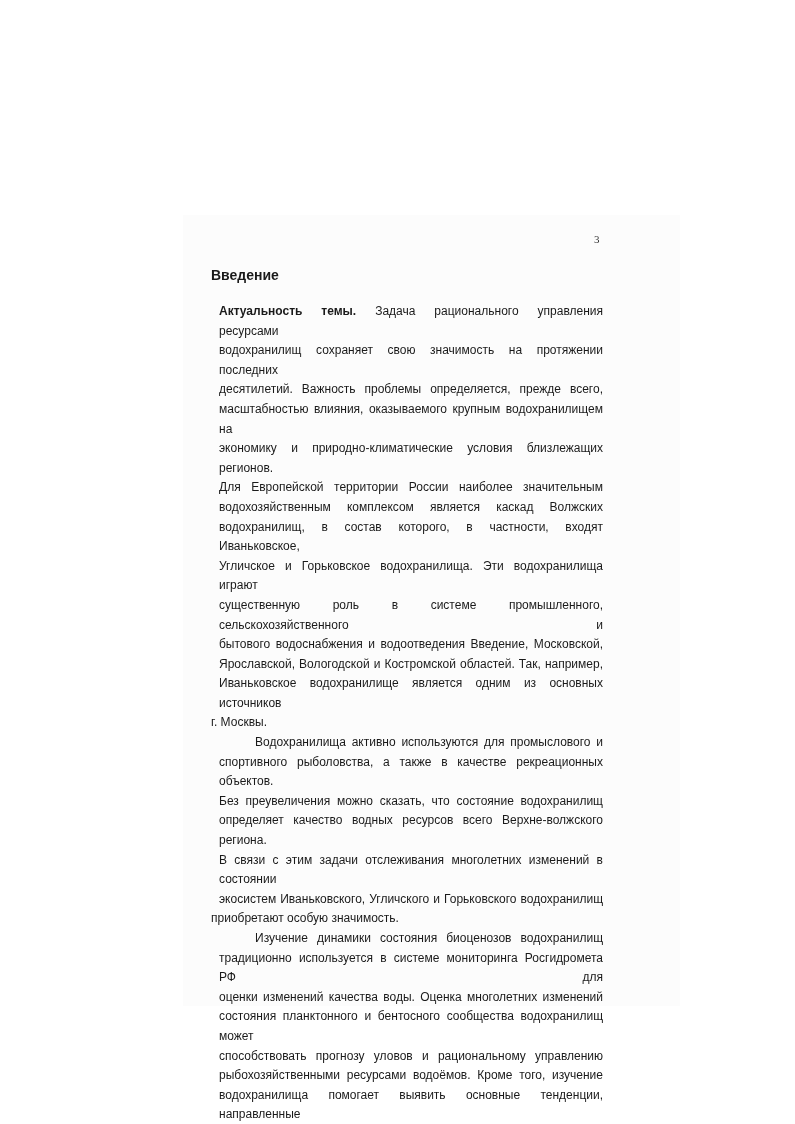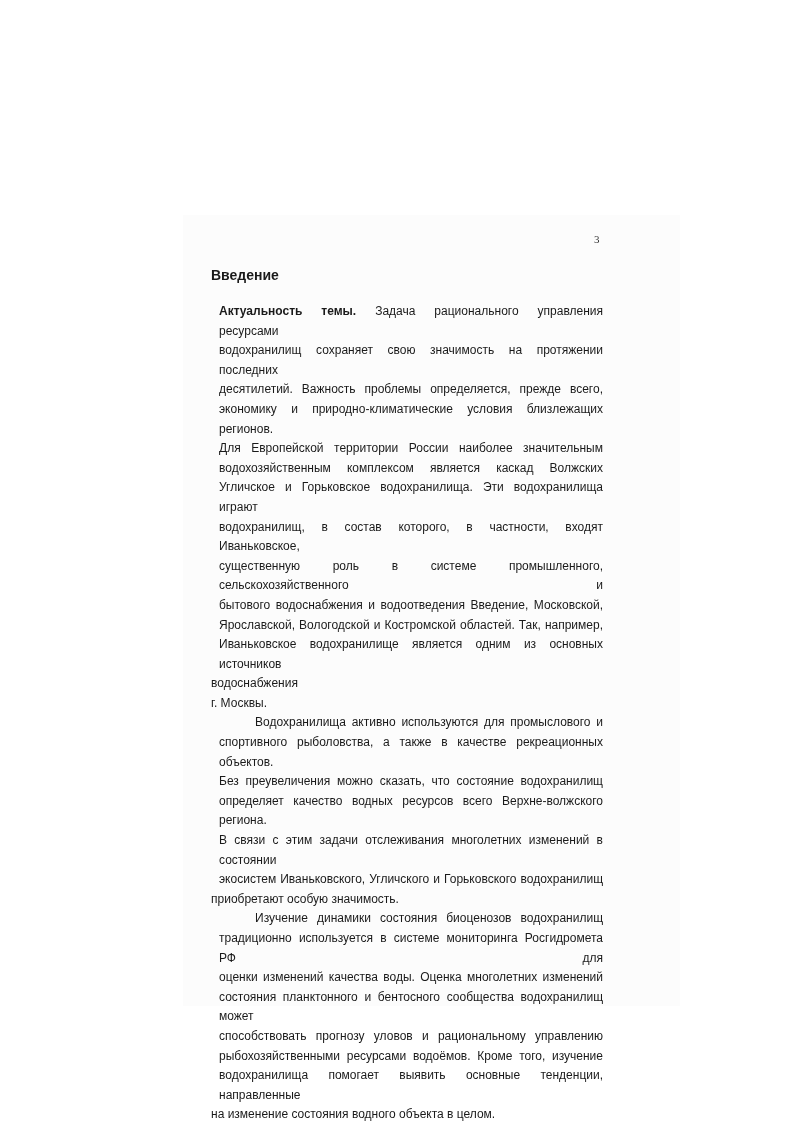--- a/index.html
+++ b/index.html
@@ -17,30 +17,30 @@
 </head>
 <body>
 
 <div class="scan"></div>
 <div class="page-num">3</div>
 <div class="heading">Введение</div>
 <div class="body" id="body">
     <span class="line just"><b>Актуальность темы.</b> <span>Задача рационального управления ресурсами</span></span>
     <span class="line just"><span>водохранилищ сохраняет свою значимость на протяжении последних</span></span>
     <span class="line just"><span>десятилетий. Важность проблемы определяется, прежде всего,</span></span>
+    <span class="line just"><span>масштабностью влияния, оказываемого крупным водохранилищем на</span></span>
     <span class="line just"><span>экономику и природно-климатические условия близлежащих регионов.</span></span>
     <span class="line just"><span>Для Европейской территории России наиболее значительным</span></span>
     <span class="line just"><span>водохозяйственным комплексом является каскад Волжских</span></span>
+    <span class="line just"><span>водохранилищ, в состав которого, в частности, входят Иваньковское,</span></span>
     <span class="line just"><span>Угличское и Горьковское водохранилища. Эти водохранилища играют</span></span>
-    <span class="line just"><span>водохранилищ, в состав которого, в частности, входят Иваньковское,</span></span>
     <span class="line just"><span>существенную роль в системе промышленного, сельскохозяйственного и</span></span>
     <span class="line just"><span>бытового водоснабжения и водоотведения Введение, Московской,</span></span>
     <span class="line just"><span>Ярославской, Вологодской и Костромской областей. Так, например,</span></span>
     <span class="line just"><span>Иваньковское водохранилище является одним из основных источников</span></span>
-    <span class="line"><span>водоснабжения</span></span>
     <span class="line"><span>г. Москвы.</span></span>
     <span class="line just indent"><span>Водохранилища активно используются для промыслового и</span></span>
     <span class="line just"><span>спортивного рыболовства, а также в качестве рекреационных объектов.</span></span>
     <span class="line just"><span>Без преувеличения можно сказать, что состояние водохранилищ</span></span>
     <span class="line just"><span>определяет качество водных ресурсов всего Верхне-волжского региона.</span></span>
     <span class="line just"><span>В связи с этим задачи отслеживания многолетних изменений в состоянии</span></span>
     <span class="line just"><span>экосистем Иваньковского, Угличского и Горьковского водохранилищ</span></span>
     <span class="line"><span>приобретают особую значимость.</span></span>
     <span class="line just indent"><span>Изучение динамики состояния биоценозов водохранилищ</span></span>
     <span class="line just"><span>традиционно используется в системе мониторинга Росгидромета РФ для</span></span>

